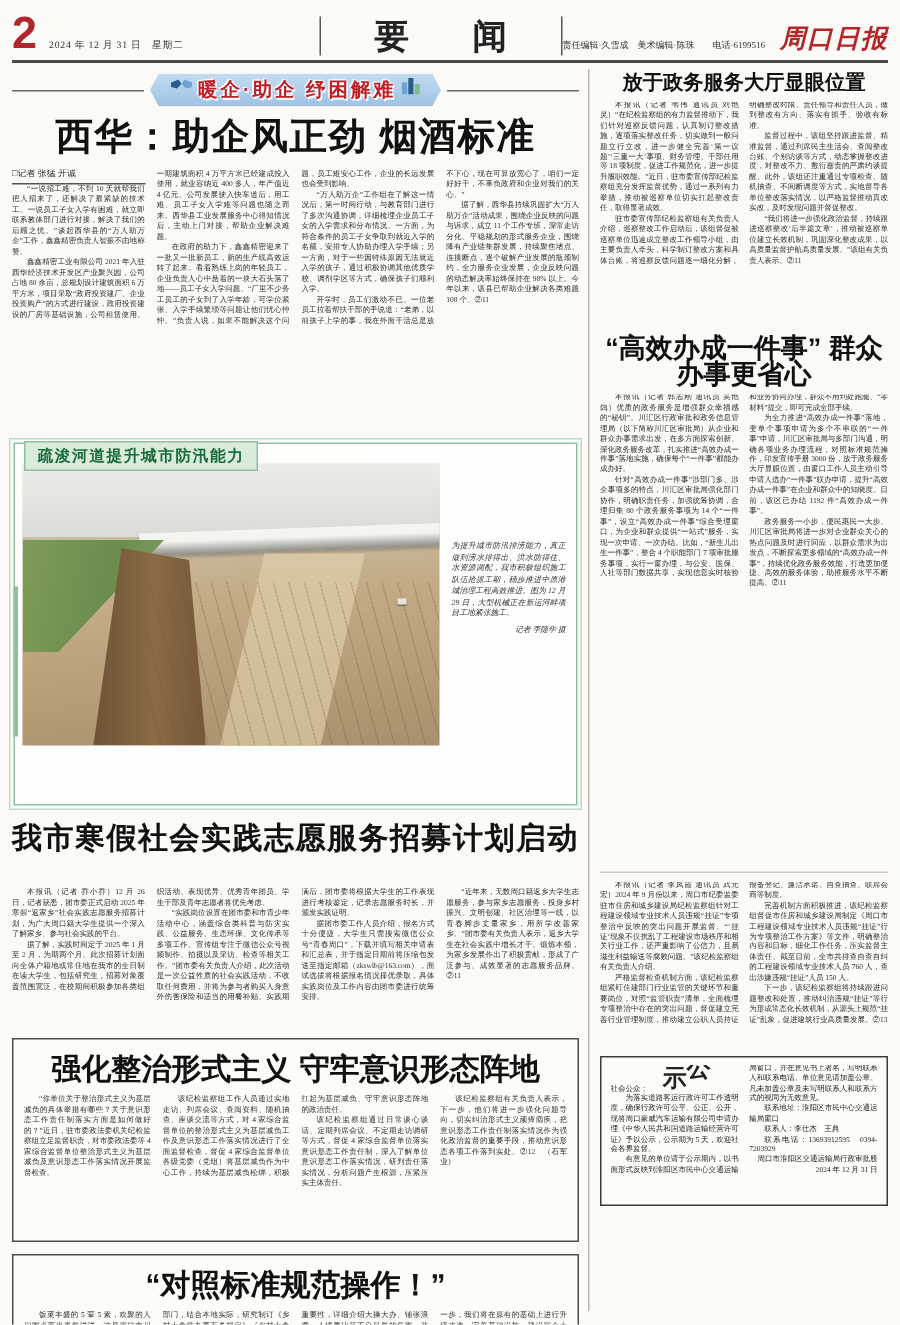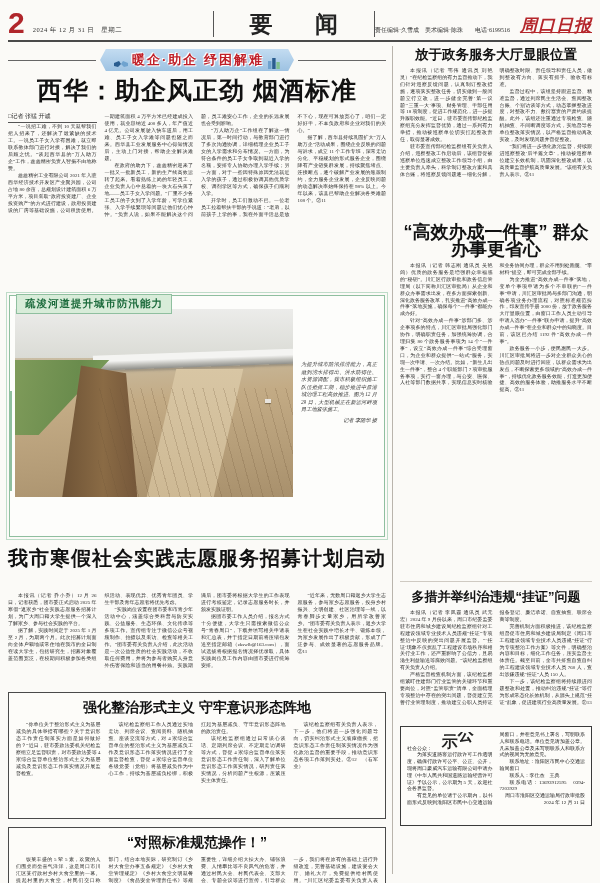--- a/index.html
+++ b/index.html
@@ -12,45 +12,45 @@
   .page { width:600px; height:883px; padding:6px 8px 4px 8px; position:relative; }
 
   
   .masthead { display:flex; align-items:flex-end; height:36px; border-bottom:2.5px solid #4a4a4a; padding-bottom:3px; }
   .pageno { font-size:30px; line-height:28px; font-weight:bold; color:#b0262b; font-family:"Liberation Sans",sans-serif; margin-right:8px; }
   .dateline { font-size:6.5px; color:#333; letter-spacing:.5px; align-self:flex-end; margin-bottom:2px; }
   .section-wrap { flex:1; display:flex; justify-content:flex-end; align-items:flex-end; }
   .section-title { font-size:23px; font-weight:bold; letter-spacing:18px; padding:0 18px 0 36px;
     border-left:1px solid #555; border-right:1px solid #555; line-height:26px; font-family:"Liberation Sans",sans-serif;}
   .editor-info { font-size:6px; color:#333; margin-right:10px; align-self:flex-end; margin-bottom:2px; white-space:nowrap;}
-  .paper-name { font-size:17px; font-weight:bold; font-style:italic; color:#b5262b; letter-spacing:1px; align-self:flex-end;text-decoration:underline;}
+  .paper-name { font-size:17px; font-weight:bold; font-style:italic; color:#b5262b; letter-spacing:1px; align-self:flex-end;}
 
   
   .cols { display:flex; margin-top:4px; height:828px; }
   .col-left { width:384px; padding-right:6px; }
   .col-divider { width:1px; background:#b9b4ac; }
   .col-right { width:199px; padding-left:7px; }
 
   
   .banner { display:flex; align-items:center; height:24px; margin:2px 0 2px; }
   .banner .line { flex:1; border-top:1px solid #666; }
-  .ribbon { display:flex; align-items:flex-end; gap:4px; background:linear-gradient(180deg,#c3dcf1,#9dc2e2);
+  .ribbon { display:flex; align-items:flex-start; gap:4px; background:linear-gradient(180deg,#c3dcf1,#9dc2e2);
     clip-path:polygon(3% 0,97% 0,100% 50%,97% 100%,3% 100%,0 50%);
     padding:2px 14px; margin:0 4px; }
   .ribbon-text { font-size:13px; font-weight:bold; color:#c01f28; letter-spacing:2px; font-family:"Liberation Sans",sans-serif;
     text-shadow:0 0 2px #fff,0 0 2px #fff,1px 1px 0 #fff,-1px -1px 0 #fff; white-space:nowrap;}
 
   
   .headline-xl { font-size:25px; font-weight:bold; text-align:center; letter-spacing:1px; color:#111;
     font-family:"Liberation Sans",sans-serif; margin:2px 0 6px; }
   .headline-lg { font-size:20px; font-weight:bold; text-align:center; letter-spacing:1px; color:#111;
     font-family:"Liberation Sans",sans-serif; margin:8px 0 20px; }
   .headline-md { font-size:13.5px; font-weight:bold; text-align:center; color:#111; line-height:17px;
     font-family:"Liberation Sans",sans-serif; }
-  .headline-box { font-size:14px; font-weight:bold; text-align:center; color:#111;
+  .headline-box { font-size:20px; font-weight:bold; text-align:center; color:#111;
     font-family:"Liberation Sans",sans-serif; margin-bottom:4px; }
 
   
   .body-4col { column-count:4; column-gap:8px; font-size:5px; line-height:7px; text-align:justify; overflow:hidden; color:#2b2b2b;}
   .body-2col { column-count:2; column-gap:7px; font-size:5px; line-height:6.9px; text-align:justify; overflow:hidden; color:#2b2b2b;}
   .body-4col p, .body-2col p { text-indent:2em; margin:0; }
   .byline { font-size:6px; border-bottom:.5px solid #555; padding-bottom:2px; margin-bottom:3px; text-indent:0 !important; }
 
   .h-a { height:174px; }
   .h-b { height:92px; }
@@ -201,21 +201,20 @@
       <div class="r-article">
         <div class="headline-md" style="font-size:18px;margin:6px 0 5px">“高效办成一件事” 群众办事更省心</div>
         <div class="body-2col h-f">
           <p>本报讯（记者 韩志刚 通讯员 吴艳鸽）优质的政务服务是增强群众幸福感的“秘钥”。川汇区行政审批和政务信息管理局（以下简称川汇区审批局）从企业和群众办事需求出发，在多方面探索创新、深化政务服务改革，扎实推进“高效办成一件事”落地实施，确保每个“一件事”都能办成办好。</p><p>针对“高效办成一件事”涉部门多、涉企事项多的特点，川汇区审批局强化部门协作，明确职责任务，加强统筹协调，合理归集 80 个政务服务事项为 14 个“一件事”，设立“高效办成一件事”综合受理窗口，为企业和群众提供“一站式”服务，实现一次申请、一次办结。比如，“新生儿出生一件事”，整合 4 个职能部门 7 项审批服务事项，实行一窗办理，与公安、医保、人社等部门数据共享，实现信息实时核验和业务协同办理，群众不用到处跑腿、“零材料”提交，即可完成全部手续。</p><p>为全力推进“高效办成一件事”落地，变单个事项申请为多个不串联的“一件事”申请，川汇区审批局与多部门沟通，明确各项业务办理流程，对照标准规范操作，印发宣传手册 3000 份，放于政务服务大厅显眼位置，由窗口工作人员主动引导申请人选办“一件事”联办申请，提升“高效办成一件事”在企业和群众中的知晓度。目前，该区已办结 1192 件“高效办成一件事”。</p><p>政务服务一小步，便民惠民一大步。川汇区审批局将进一步对企业群众关心的热点问题及时进行回应，以群众需求为出发点，不断探索更多领域的“高效办成一件事”，持续优化政务服务效能，打造更加便捷、高效的服务体验，助推服务水平不断提高。②11</p><span></span>
         </div>
       </div>
 
       <div class="r-sep"></div>
 
       <div class="r-article">
-        <div class="headline-md" style="font-size:13px;margin:0 0 5px">多措并举纠治违规“挂证”问题</div>
         <div class="body-2col h-g">
           <p>本报讯（记者 李凤霞 通讯员 武元宏）2024 年 9 月份以来，周口市纪委监委驻市住房和城乡建设局纪检监察组针对工程建设领域专业技术人员违规“挂证”专项整治中反映的突出问题开展监督。“‘挂证’现象不仅扰乱了工程建设市场秩序和相关行业工作，还严重影响了公信力，且易滋生利益输送等腐败问题。”该纪检监察组有关负责人介绍。</p><p>严格监督检查机制方面，该纪检监察组紧盯住建部门行业监管的关键环节和重要岗位，对照“监管职责”清单，全面梳理专项整治中存在的突出问题，督促建立完善行业管理制度，推动建立公职人员持证报备登记、廉洁承诺、自查抽查、联席会商等制度。</p><p>完善机制方面积极推进，该纪检监察组督促市住房和城乡建设局制定《周口市工程建设领域专业技术人员违规“挂证”行为专项整治工作方案》等文件，明确整治内容和目标，细化工作任务，压实监督主体责任。截至目前，全市共排查自查自纠的工程建设领域专业技术人员 760 人，查出涉嫌违规“挂证”人员 150 人。</p><p>下一步，该纪检监察组将持续跟进问题整改和处置，推动纠治违规“挂证”等行为形成常态化长效机制，从源头上规范“挂证”乱象，促进建筑行业高质量发展。②13</p><span></span>
         </div>
       </div>
 
       <div class="gongshi-box">
         <div class="gongshi-body">
           <p class="gongshi-title" style="column-span:none">公  示</p>
           <p class="noindent">社会公众：</p>
           <p>为落实道路客运行政许可工作透明度，确保行政许可公平、公正、公开，现将周口豪威汽车运输有限公司申请办理《中华人民共和国道路运输经营许可证》予以公示，公示期为 5 天，欢迎社会各界监督。</p><p>有意见的单位请于公示期内，以书面形式反映到淮阳区市民中心交通运输局窗口，并在意见书上署名，写明联系人和联系电话。单位意见请加盖公章。凡未加盖公章及未写明联系人和联系方式的视同为无效意见。</p><p>联系地址：淮阳区市民中心交通运输局窗口</p><p>联系人：李仕杰　王典</p><p>联系电话：13693912595　0394-7203929</p><span></span>

